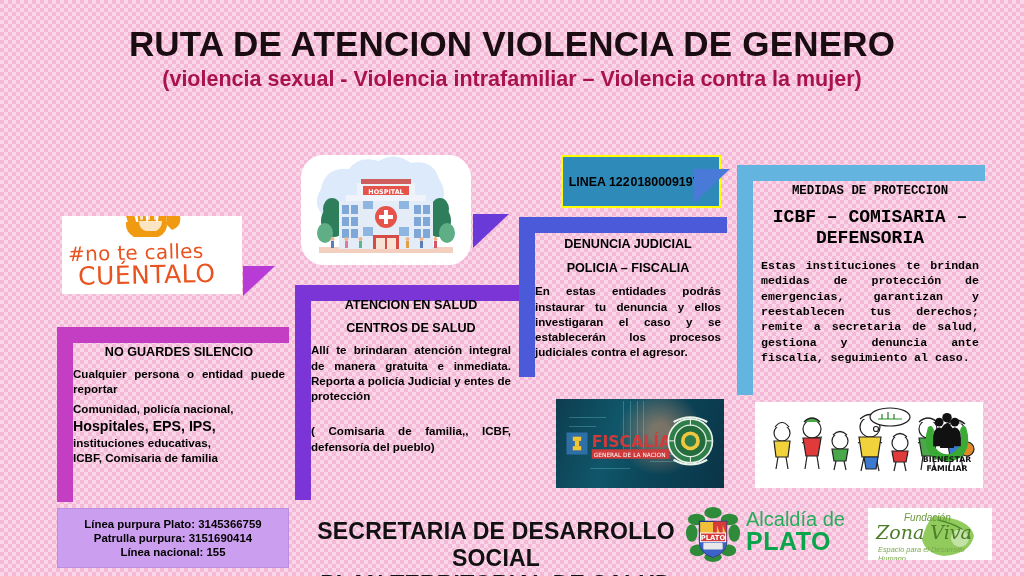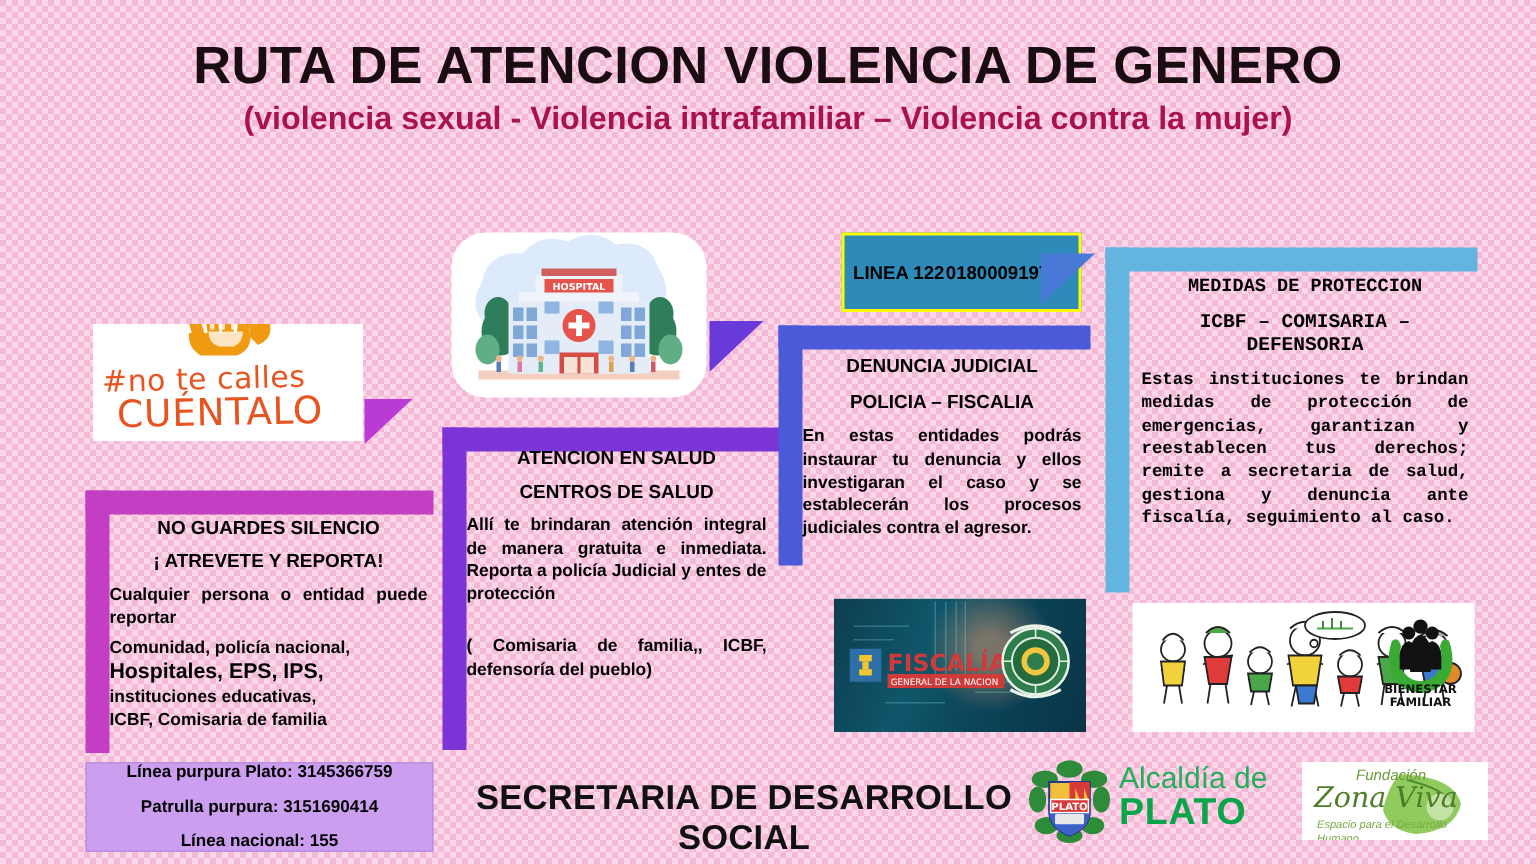--- a/index.html
+++ b/index.html
@@ -62,21 +62,21 @@
   #col1-h1 { font-size: 12.6px; margin-bottom: 6px; }
   #col1-h2 { font-size: 12.6px; margin-bottom: 6px; }
   #col1-p1 { margin-bottom: 5px; }
   #col1-p2 span { display: block; }
   #col1-p2 .big { font-size: 14.2px; }
 
   #phones-box {
     left: 57px; top: 508px; width: 232px; height: 60px;
     background: #cc9ef0; border: 1px solid #b98fe0;
     display: flex; flex-direction: column; align-items: center;
-    justify-content: space-between; gap: 2px;
+    justify-content: center; gap: 2px;
   }
   #phones-box div { font-size: 11.4px; font-weight: bold; color: #000; }
 
   
   #hospital-card {
     left: 301px; top: 155px; width: 170px; height: 110px;
     background: #ffffff; overflow: hidden; border-radius: 23px;
   }
   #col2-frame { left: 295px; top: 285px; width: 225px; height: 215px; }
   #col2-body {
@@ -115,21 +115,21 @@
   }
   .circ-line { position: absolute; background: rgba(120,220,230,.30); }
 
   
   #col4-frame { left: 737px; top: 165px; width: 248px; height: 230px; }
   #col4-body {
     left: 761px; top: 183px; width: 218px; height: 215px;
     font-size: 11.6px; color: #000; line-height: 1.33; font-family: Liberation Mono, monospace;
   }
   #col4-h1 { font-size: 12.4px; margin-bottom: 7px; }
-  #col4-h2 { font-size: 13px; margin-bottom: 8px; line-height: 1.2; }
+  #col4-h2 { font-size: 18px; margin-bottom: 8px; line-height: 1.2; }
 
   #icbf-card {
     left: 755px; top: 402px; width: 228px; height: 86px;
     background: #ffffff; padding: 5px; overflow: hidden;
   }
 
   
   #footer-text {
     left: 300px; top: 518px; width: 392px; text-align: center;
     font-size: 23px; font-weight: bold; color: #111; line-height: 1.16;
@@ -181,21 +181,20 @@
 
   <div class="tri abs" style="left:243px; top:266px; border-left:32px solid #b83bd6; border-bottom:30px solid transparent; border-top:0;"></div>
 
   <div class="lframe" id="col1-frame">
     <div class="barh" style="background:#c33ec3;"></div>
     <div class="barv" style="background:#c33ec3;"></div>
   </div>
 
   <div id="col1-body" class="abs">
     <div id="col1-h1" class="ctr">NO GUARDES SILENCIO</div>
-    <div id="col1-h2" class="ctr">¡ ATREVETE Y REPORTA!</div>
     <div id="col1-p1" class="just">Cualquier persona o entidad puede reportar</div>
     <div id="col1-p2" class="just">
       <span>Comunidad, policía nacional,</span>
       <span class="big">Hospitales, EPS, IPS,</span>
       <span>instituciones educativas,</span>
       <span>ICBF, Comisaria de familia</span>
     </div>
   </div>
 
   <div id="phones-box" class="abs">

